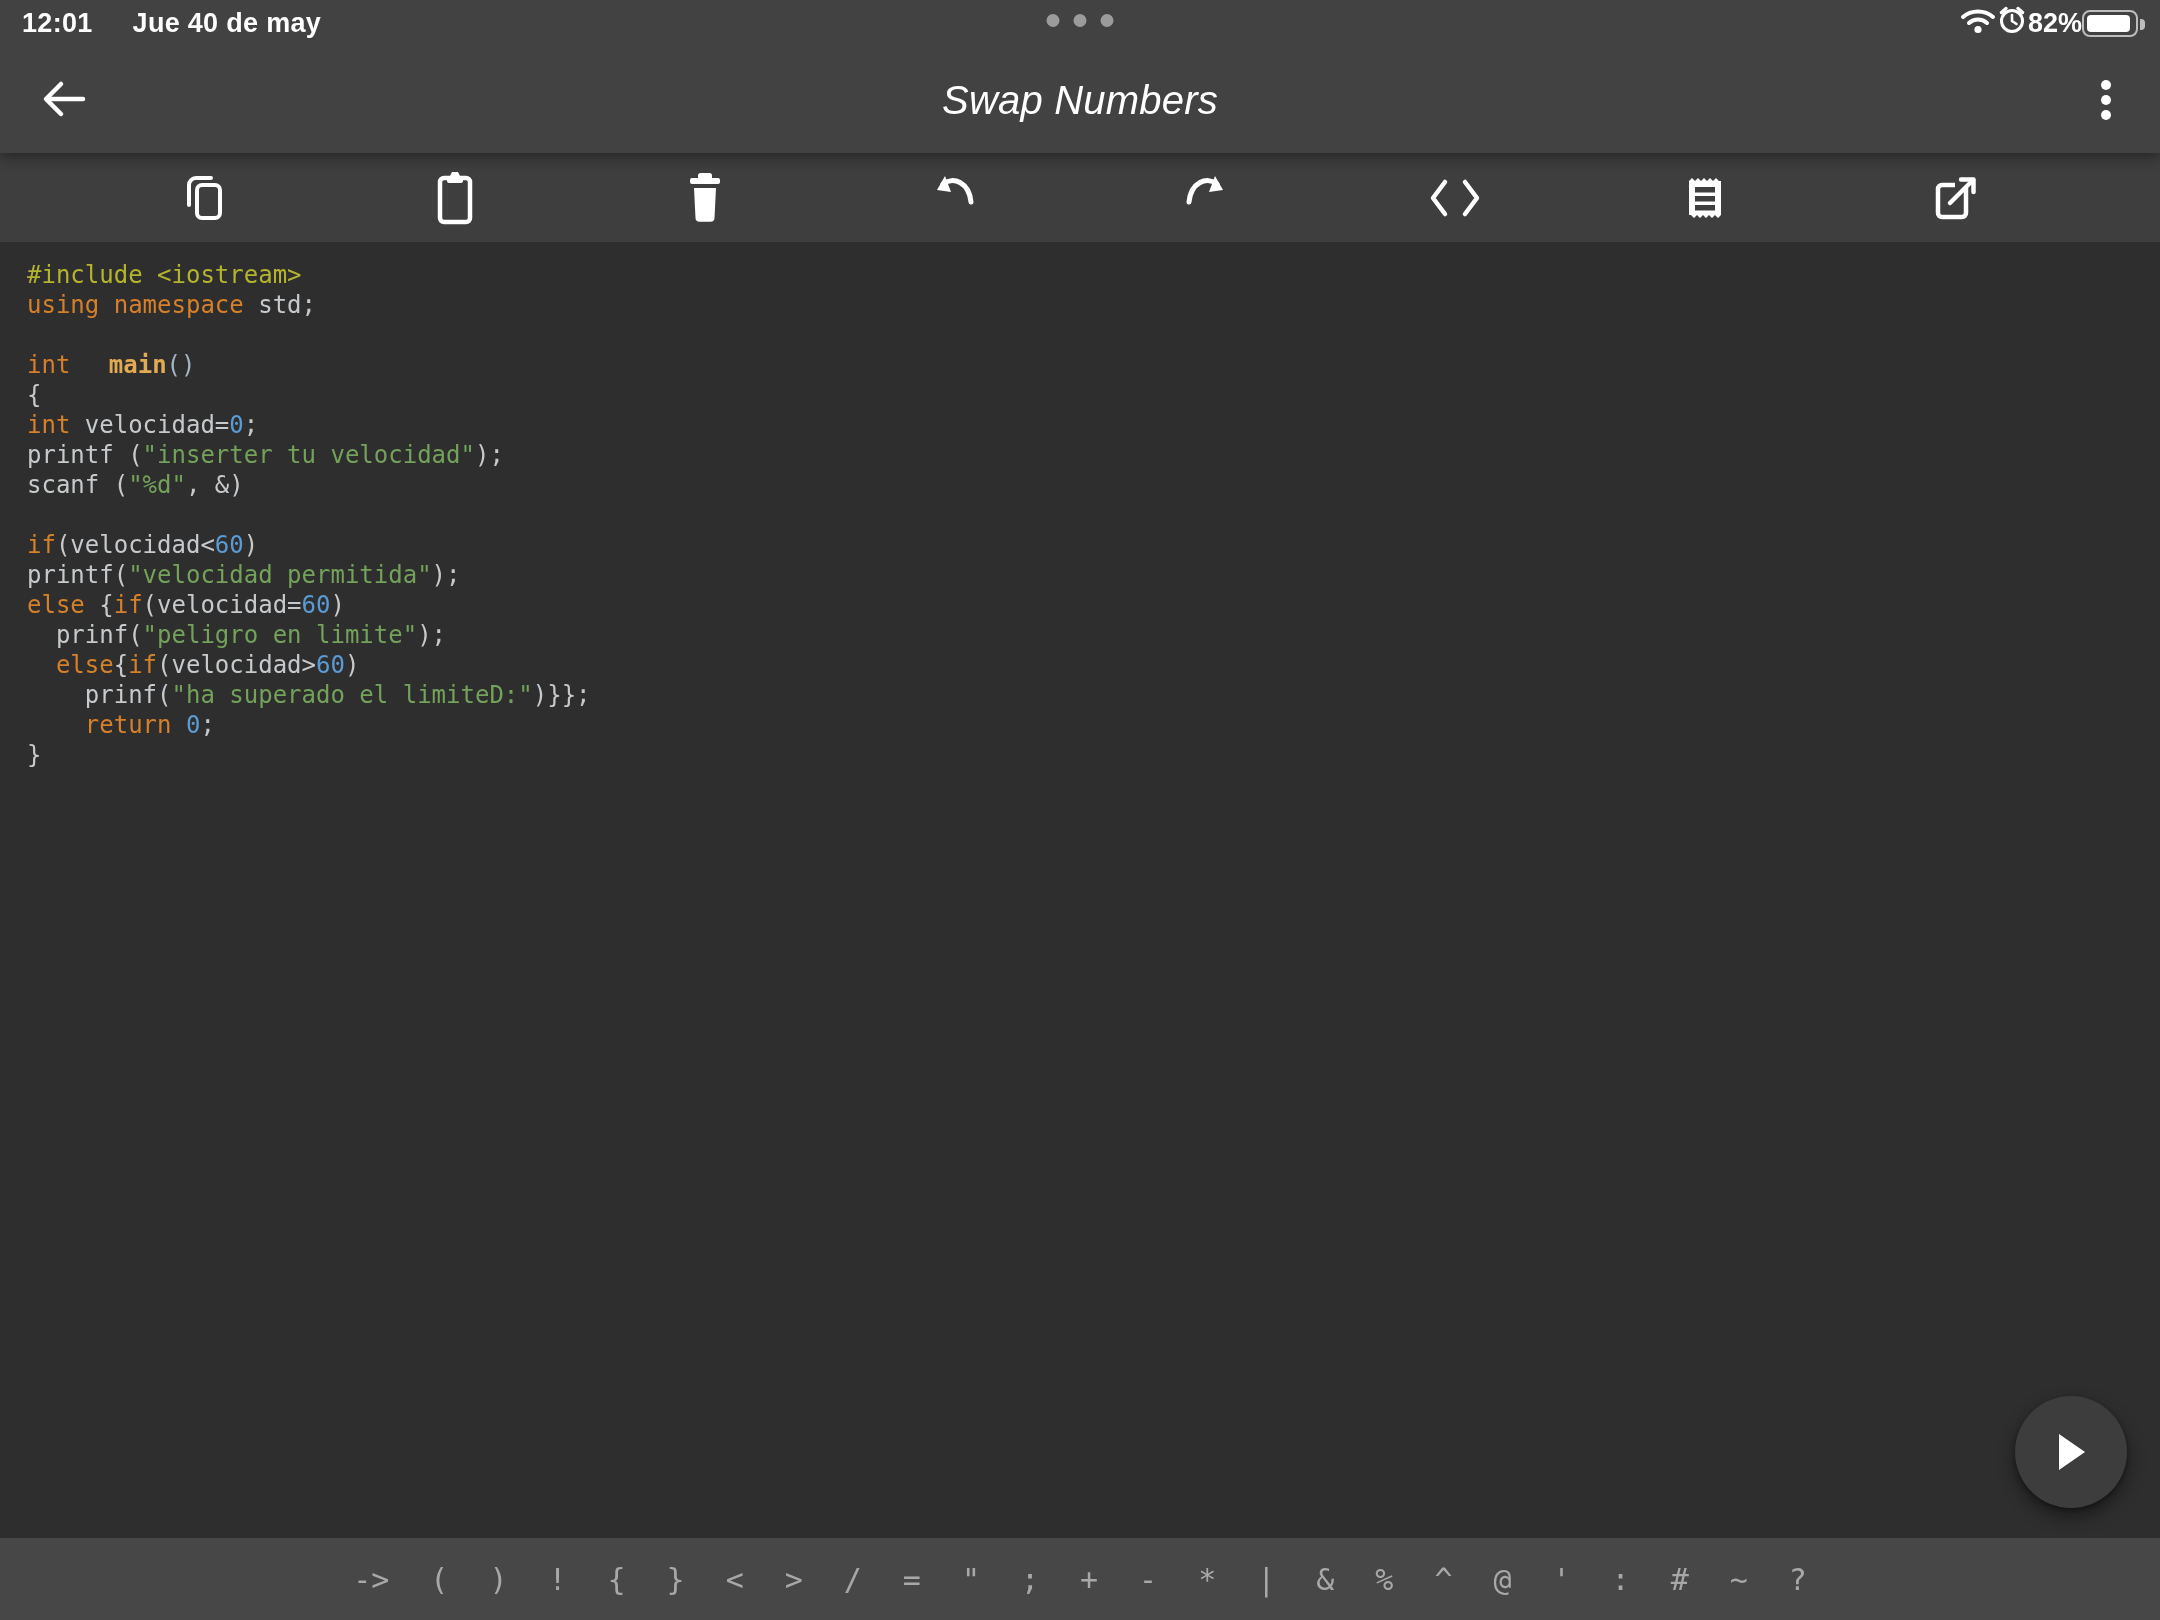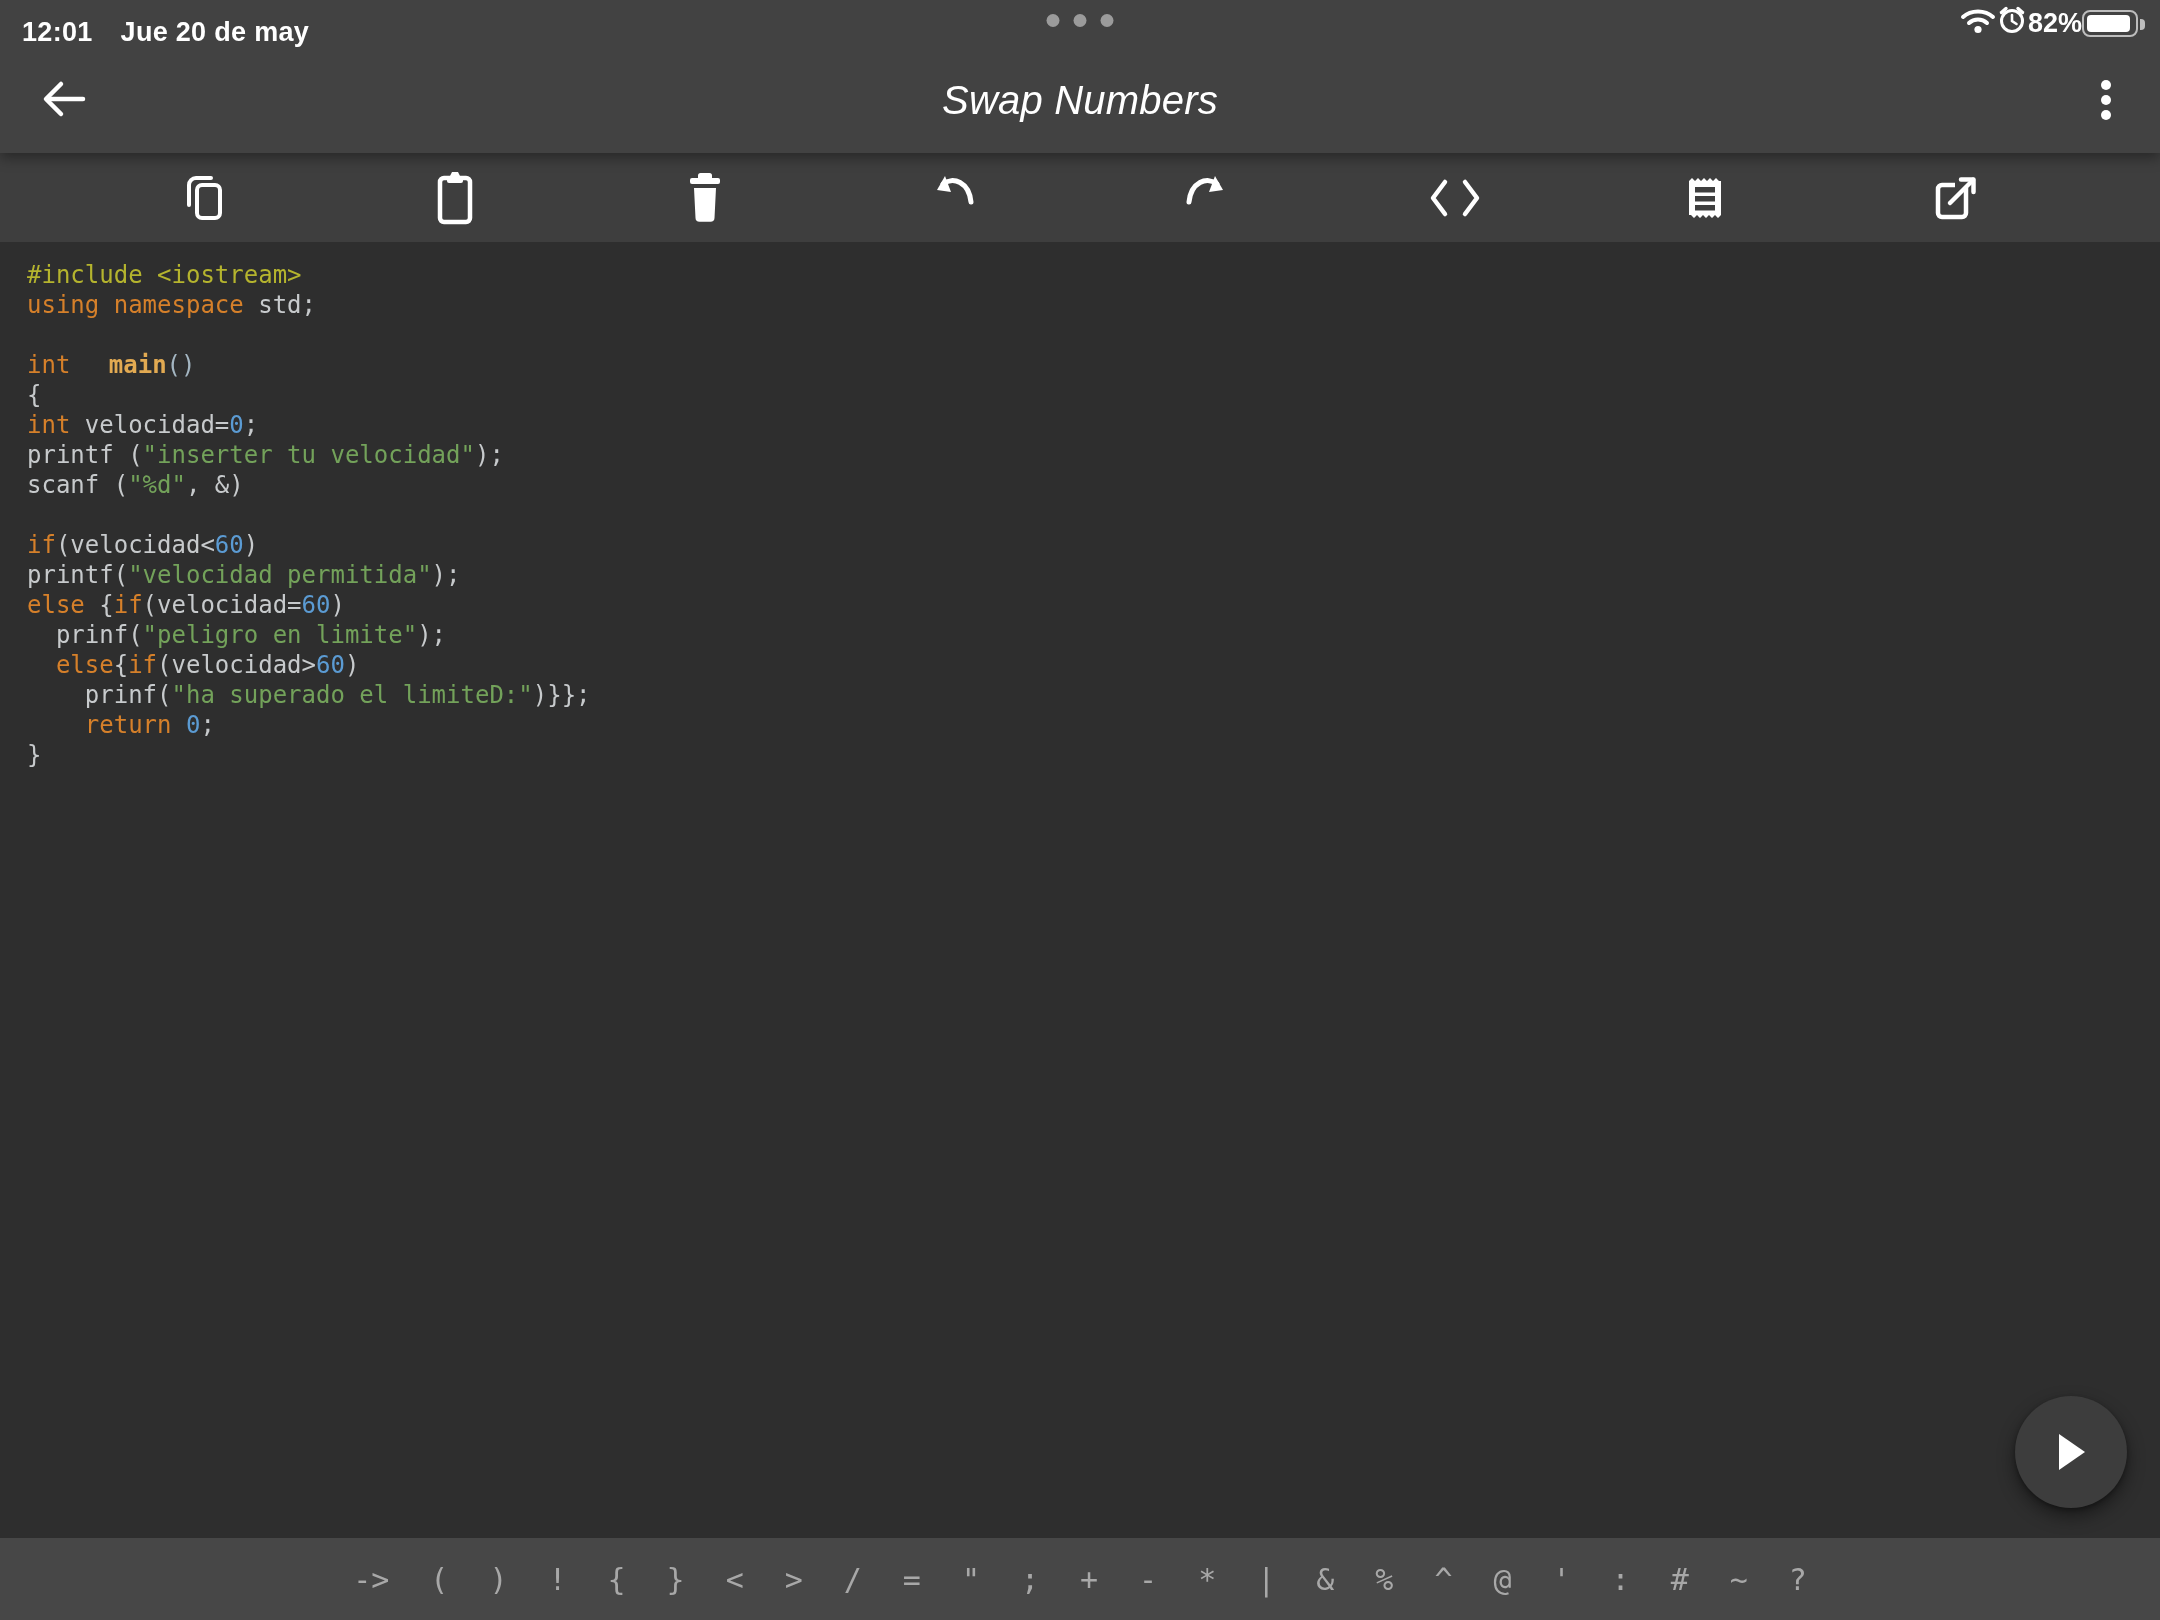--- a/index.html
+++ b/index.html
@@ -18,22 +18,22 @@
     background: var(--chrome-background, #424242);
     z-index:3;
     box-shadow: 0 5px 12px rgba(0,0,0,0.35);
   }
   .status-bar {
     position:absolute; top:0; left:0; width:100%; height:46px;
     display:flex; align-items:center;
     color:#fff;
   }
   .status-left {
-    position:absolute; left:22px; top:9px; height:46px;
-    display:flex; align-items:center; gap:28px;
+    position:absolute; left:22px; top:0; height:46px;
+    display:flex; align-items:center; gap:40px;
     font-size:27px; font-weight:600; letter-spacing:0.3px;
   }
   .multitask-dots {
     position:absolute; left:50%; top:14px; transform:translateX(-50%);
     display:flex; gap:14px;
   }
   .multitask-dots .dot { width:13px; height:13px; border-radius:50%; background:#9b9b9b; }
   .status-right {
     position:absolute; right:14px; top:0; height:46px;
     display:flex; align-items:center; gap:0;
@@ -106,21 +106,21 @@
   .sym-key { cursor:pointer; }
 </style>
 </head>
 <body>
 
 <div class="top-chrome">
 
   <div class="status-bar">
     <div class="status-left">
       <span>12:01</span>
-      <span>Jue 20 de may</span>
+      <span>Jue 40 de may</span>
     </div>
 
     <div class="multitask-dots">
       <span class="dot"></span>
       <span class="dot"></span>
       <span class="dot"></span>
     </div>
 
     <div class="status-right">
       <span>

